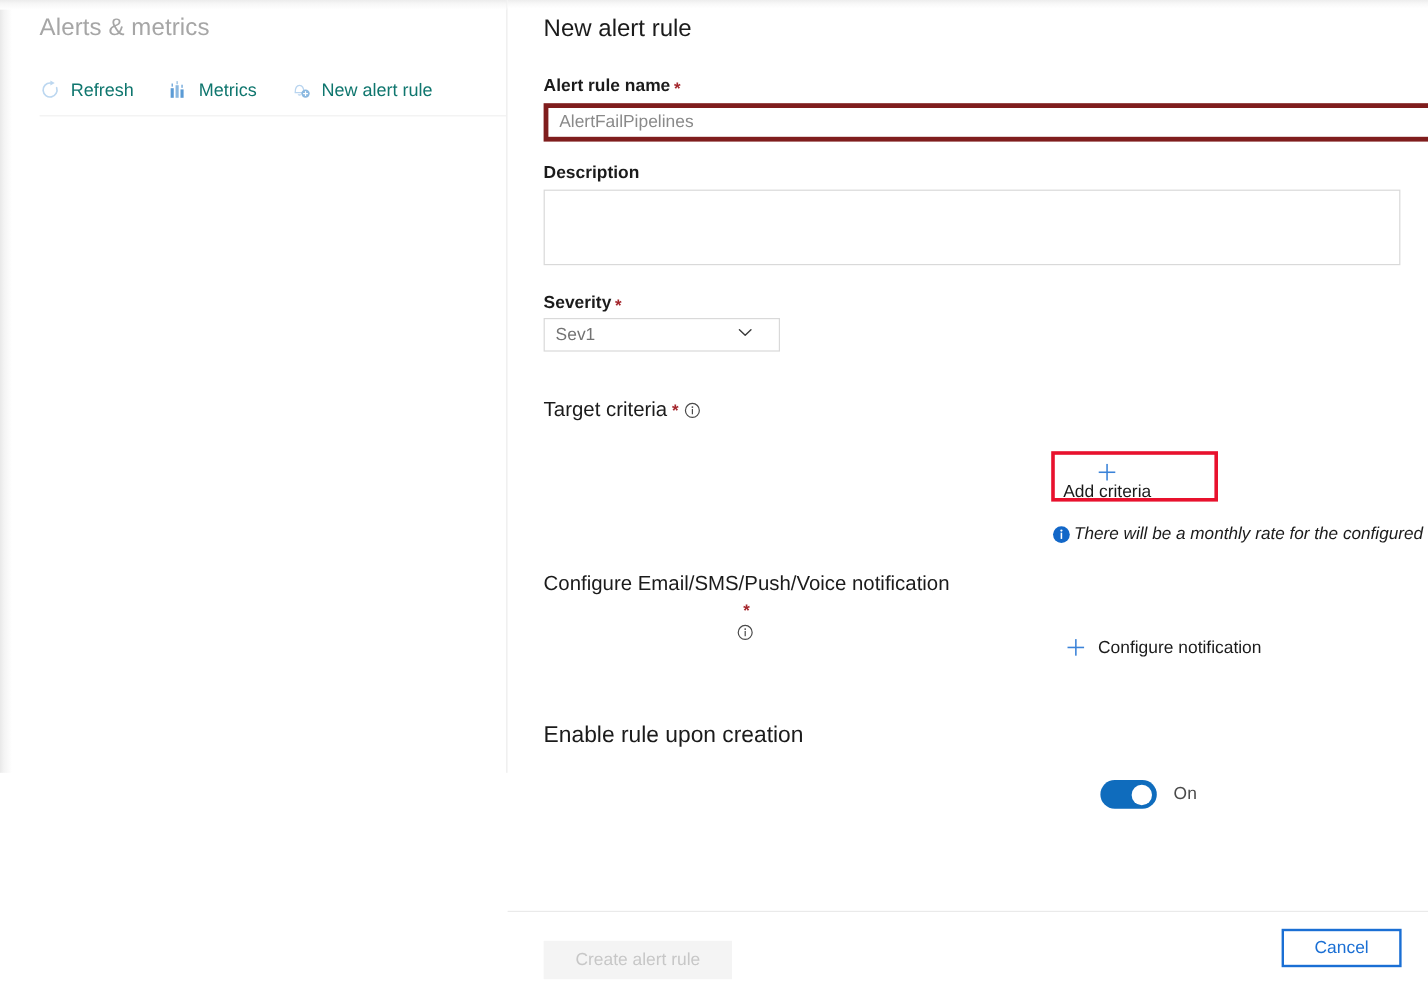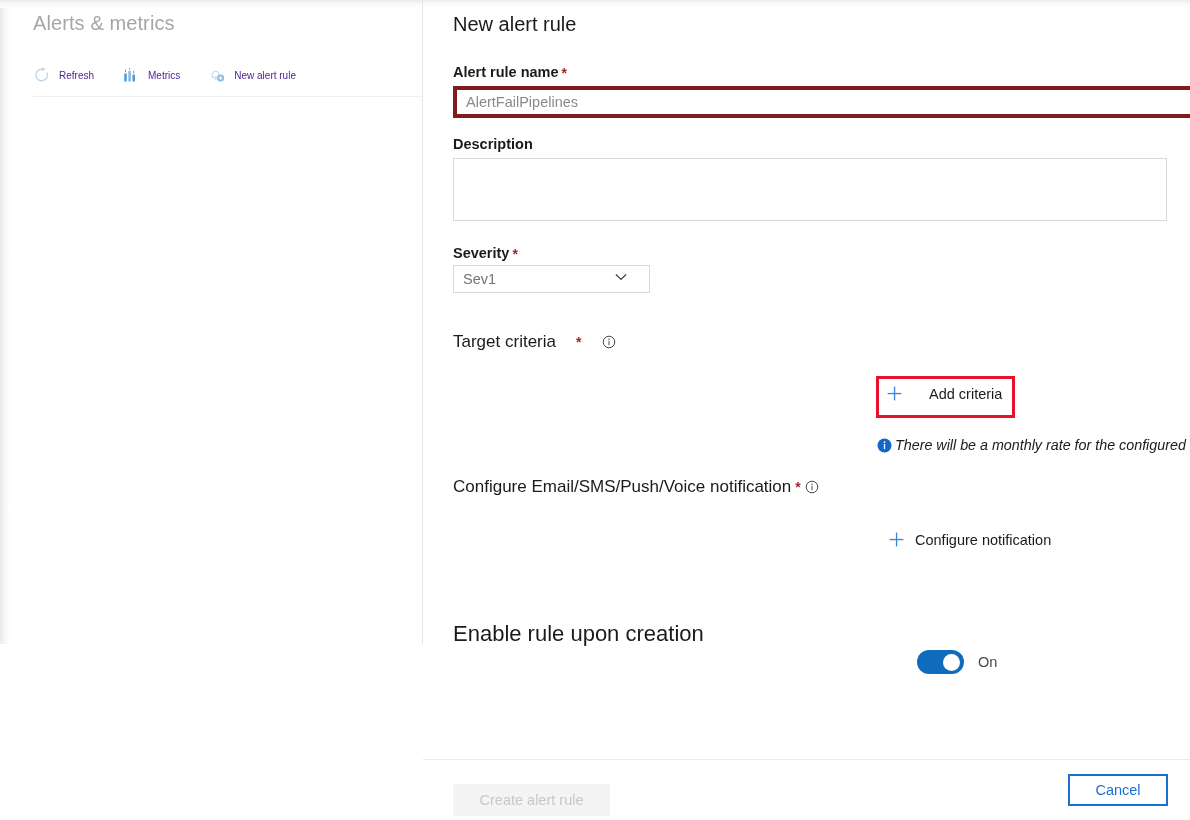--- a/index.html
+++ b/index.html
@@ -67,22 +67,22 @@
   .tb-item {
     display: flex;
     align-items: center;
     gap: 8px;
     padding: 4px 14px 4px 0;
     margin-right: 14px;
     cursor: default;
     white-space: nowrap;
   }
   .tb-label {
-    font-size: 10px;
-    color: #4c1d95;
+    font-size: 15px;
+    color: #0f766e;
   }
   .tb-icon {
     width: 18px;
     height: 18px;
     display: inline-flex;
     align-items: center;
     justify-content: center;
     flex: 0 0 18px;
   }
   .toolbar-divider {
@@ -196,21 +196,21 @@
 
   .lbl-target {
     position: absolute;
     left: 30px;
     top: 332px;
     font-size: 17px;
     color: #1b1b1b;
     font-weight: 400;
     display: flex;
     align-items: center;
-    gap: 20px;
+    gap: 4px;
   }
   .lbl-target .req-star { font-size: 14px; top: 0px; }
 
   .add-criteria-wrap {
     position: absolute;
     left: 453px;
     top: 376px;
     width: 139px;
     height: 42px;
   }
@@ -228,21 +228,22 @@
     color: #1b1b1b;
     cursor: default;
     white-space: nowrap;
   }
   .add-criteria-btn {
     position: absolute;
     left: 10px;
     top: 9px;
     display: flex;
     align-items: center;
-    gap: 26px;
+    gap: 0;
+    flex-direction: column;
   }
   .plus-icon {
     width: 17px;
     height: 17px;
     flex: 0 0 17px;
     display: inline-flex;
     align-items: center;
     justify-content: center;
   }
 
@@ -271,40 +272,40 @@
   .lbl-notify {
     position: absolute;
     left: 30px;
     top: 477px;
     font-size: 17px;
     color: #1b1b1b;
     font-weight: 400;
     display: flex;
     align-items: center;
     gap: 4px;
+    flex-direction: column;
   }
   .lbl-notify .req-star { font-size: 14px; top: 0; }
 
   .configure-notify-btn {
     position: absolute;
     left: 465px;
     top: 531px;
     display: flex;
     align-items: center;
     gap: 10px;
   }
 
   .lbl-enable {
     position: absolute;
     left: 30px;
     top: 602px;
-    font-size: 22px;
+    font-size: 19px;
     color: #1b1b1b;
     font-weight: 400;
-    margin-top: 19px;
   }
 
   .toggle-row {
     position: absolute;
     left: 454px;
     top: 650px;
     display: flex;
     align-items: center;
     gap: 14px;
     margin-left: 40px;

